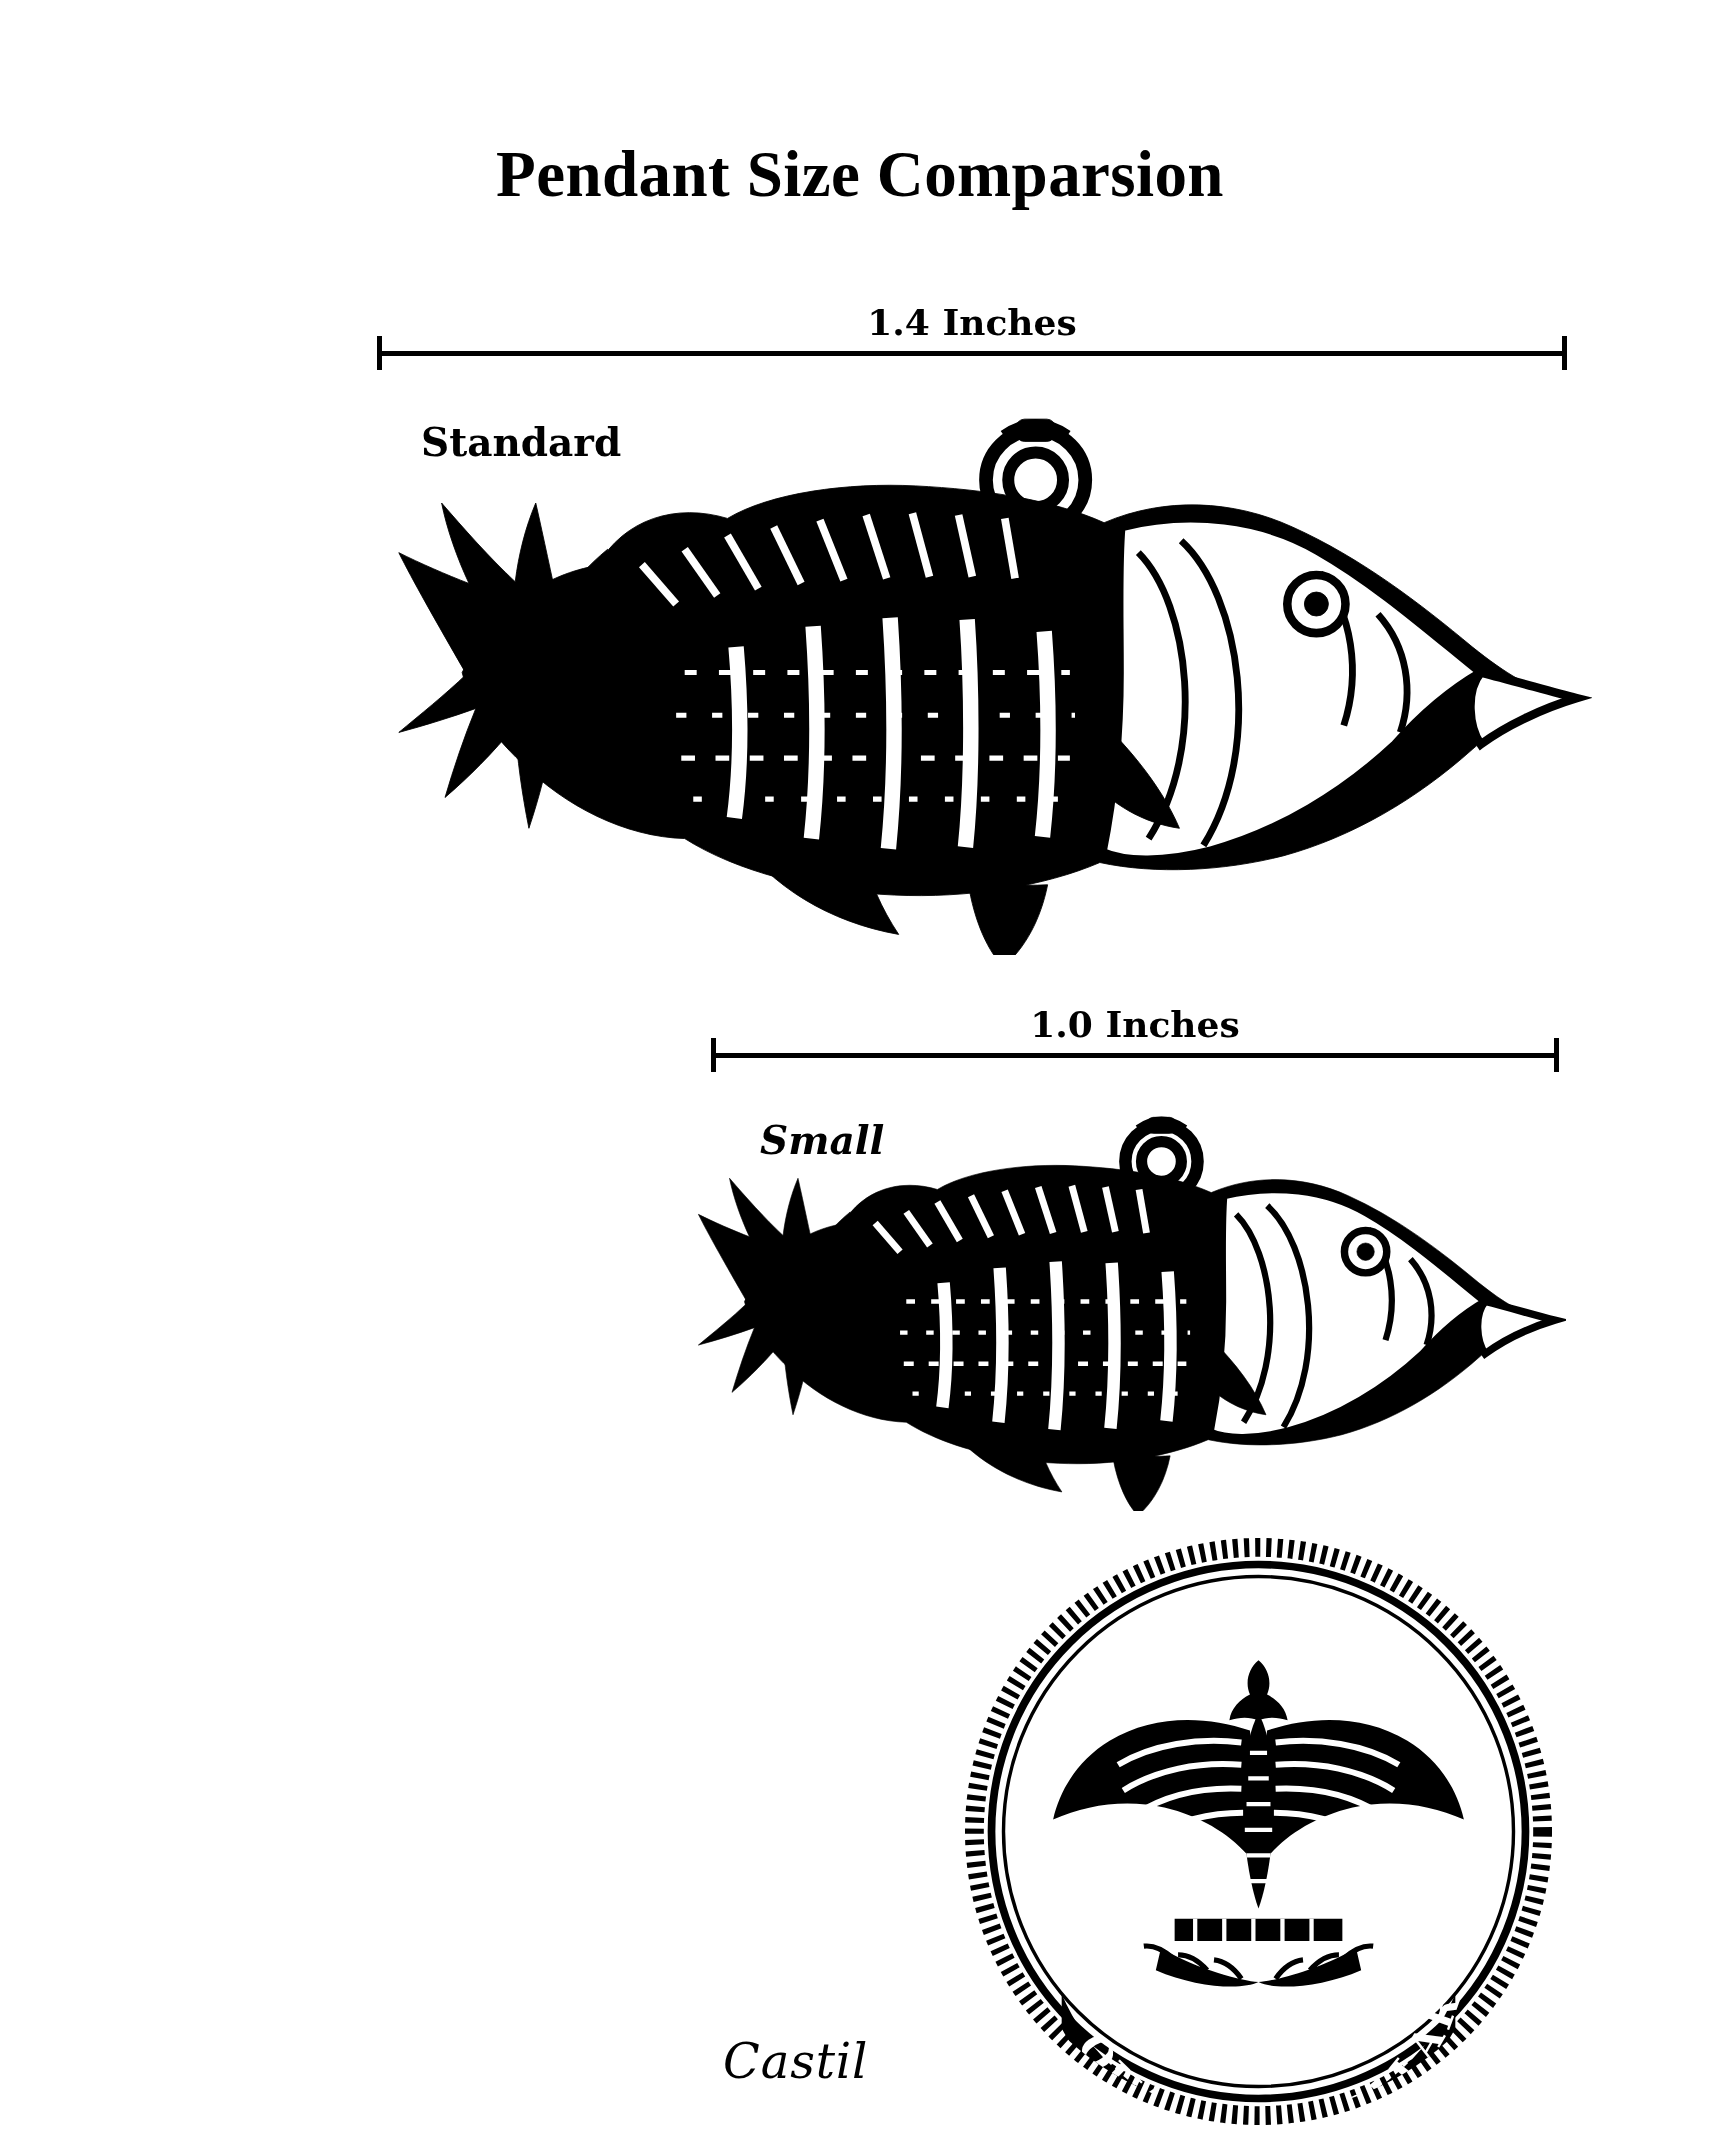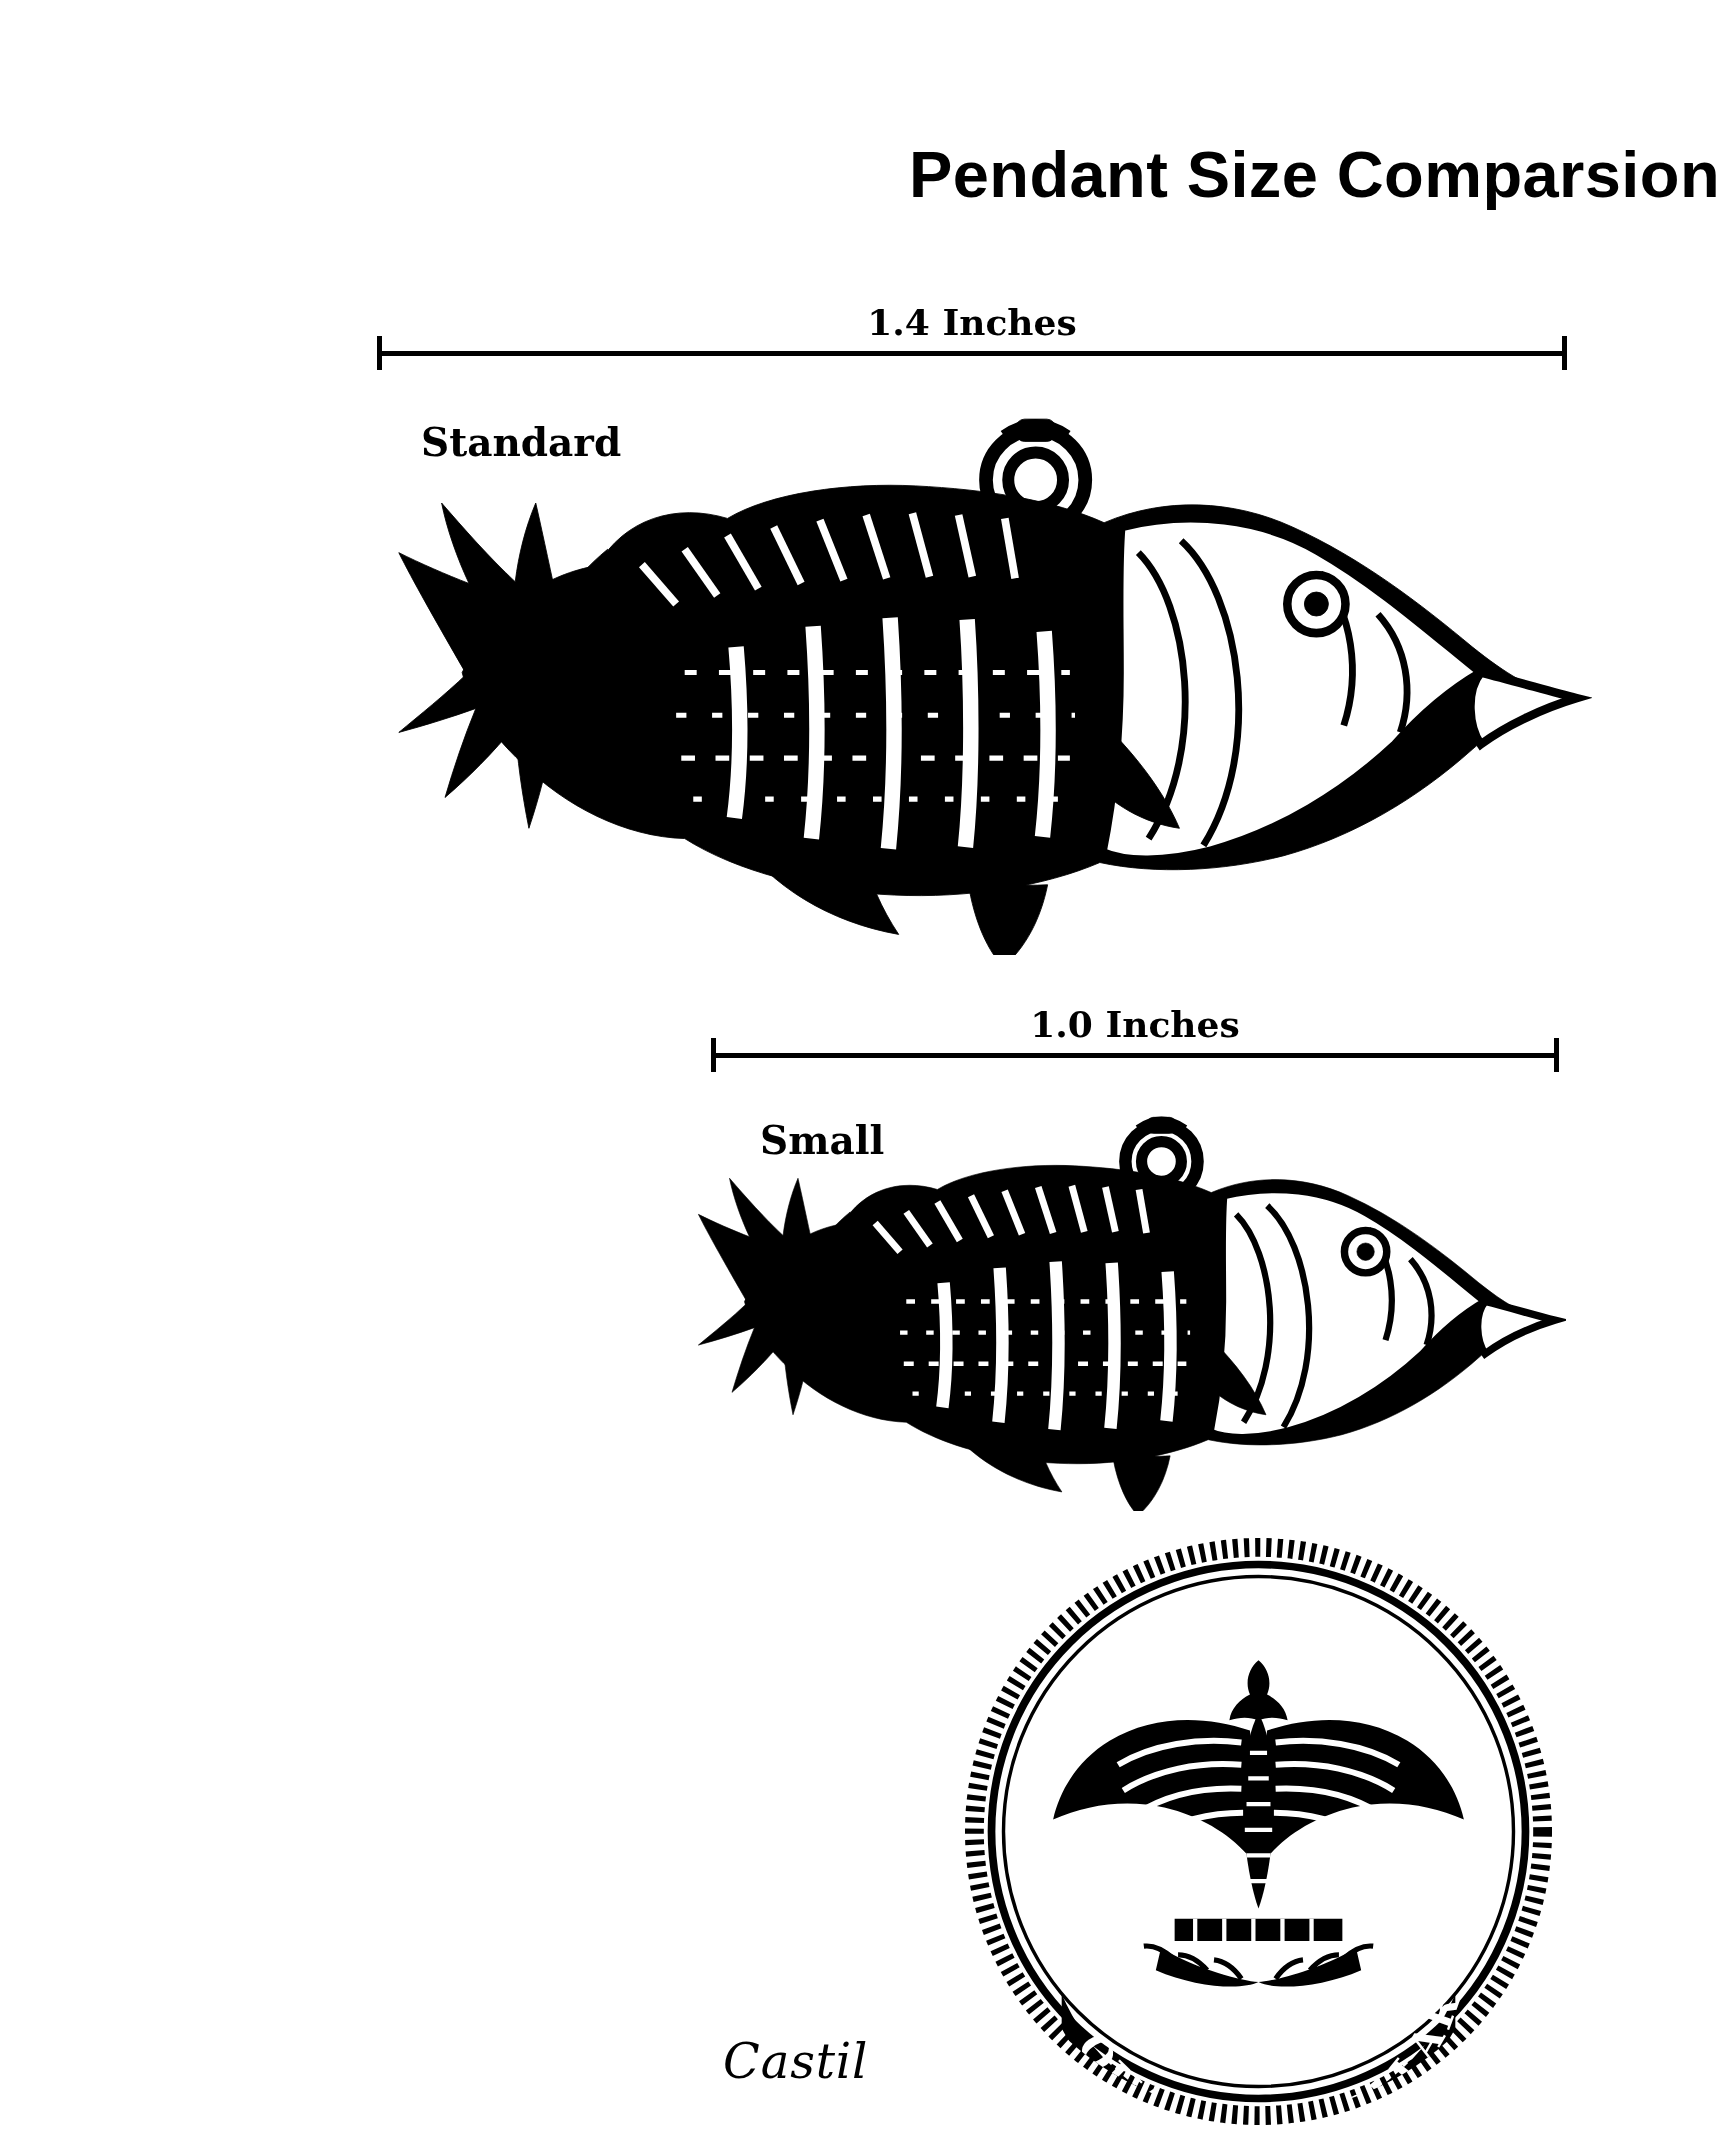--- a/index.html
+++ b/index.html
@@ -21,22 +21,22 @@
     inset: 0;
     background: #ffffff;
   }
 
   
   .title {
     position: absolute;
     top: 137px;
     left: 0;
     width: 100%;
-    text-align: right;
-    font-family: Liberation Sans, sans-serif;
+    text-align: center;
+    font-family: Liberation Serif, serif;
     font-weight: bold;
     font-size: 65px;
     letter-spacing: 0.4px;
     color: #000;
   }
 
   
   .dim {
     position: absolute;
   }
@@ -81,21 +81,21 @@
 
   
   .size-label {
     position: absolute;
     font-family: "DejaVu Serif", serif;
     font-weight: bold;
     font-size: 39px;
     color: #000;
   }
   #label-standard { left: 421px; top: 419px; }
-  #label-small { left: 760px; top: 1117px; }
+  #label-small { left: 760px; top: 1117px; font-style: italic; }
 
   
   .footnote {
     position: absolute;
     left: 154px;
     top: 1841px;
     font-family: "DejaVu Serif", serif;
     font-weight: bold;
     font-size: 26px;
     color: #000;

